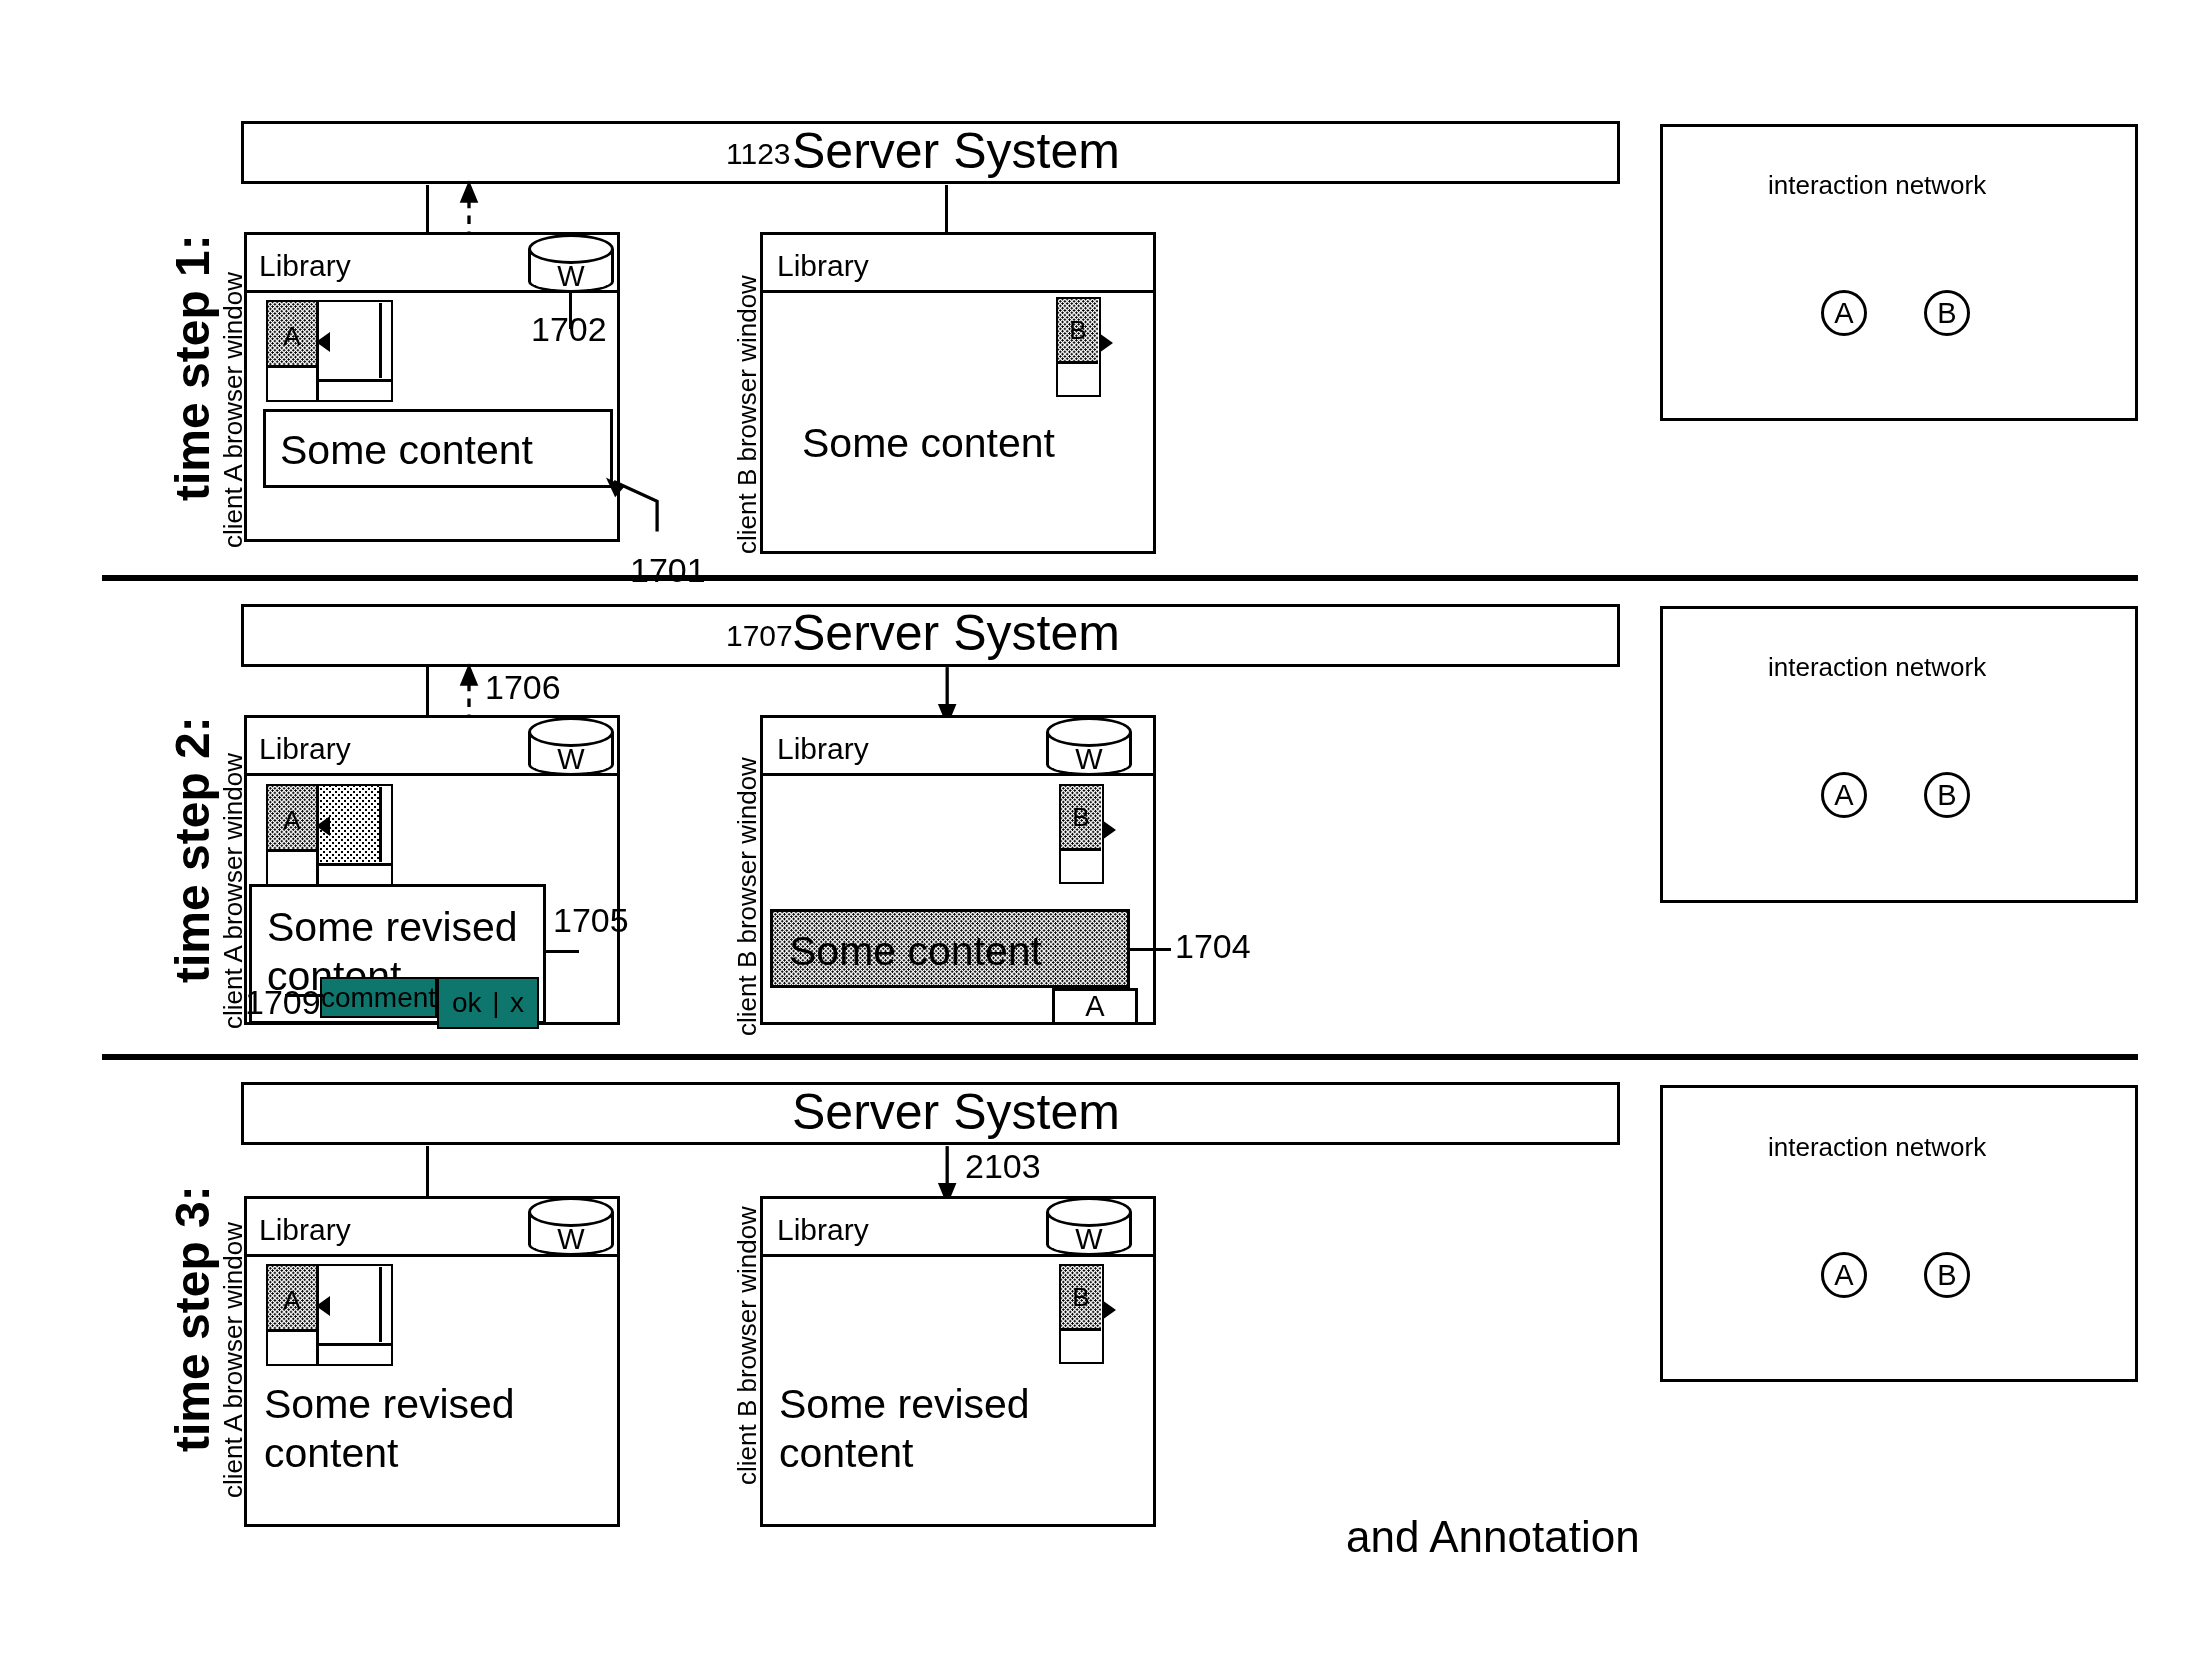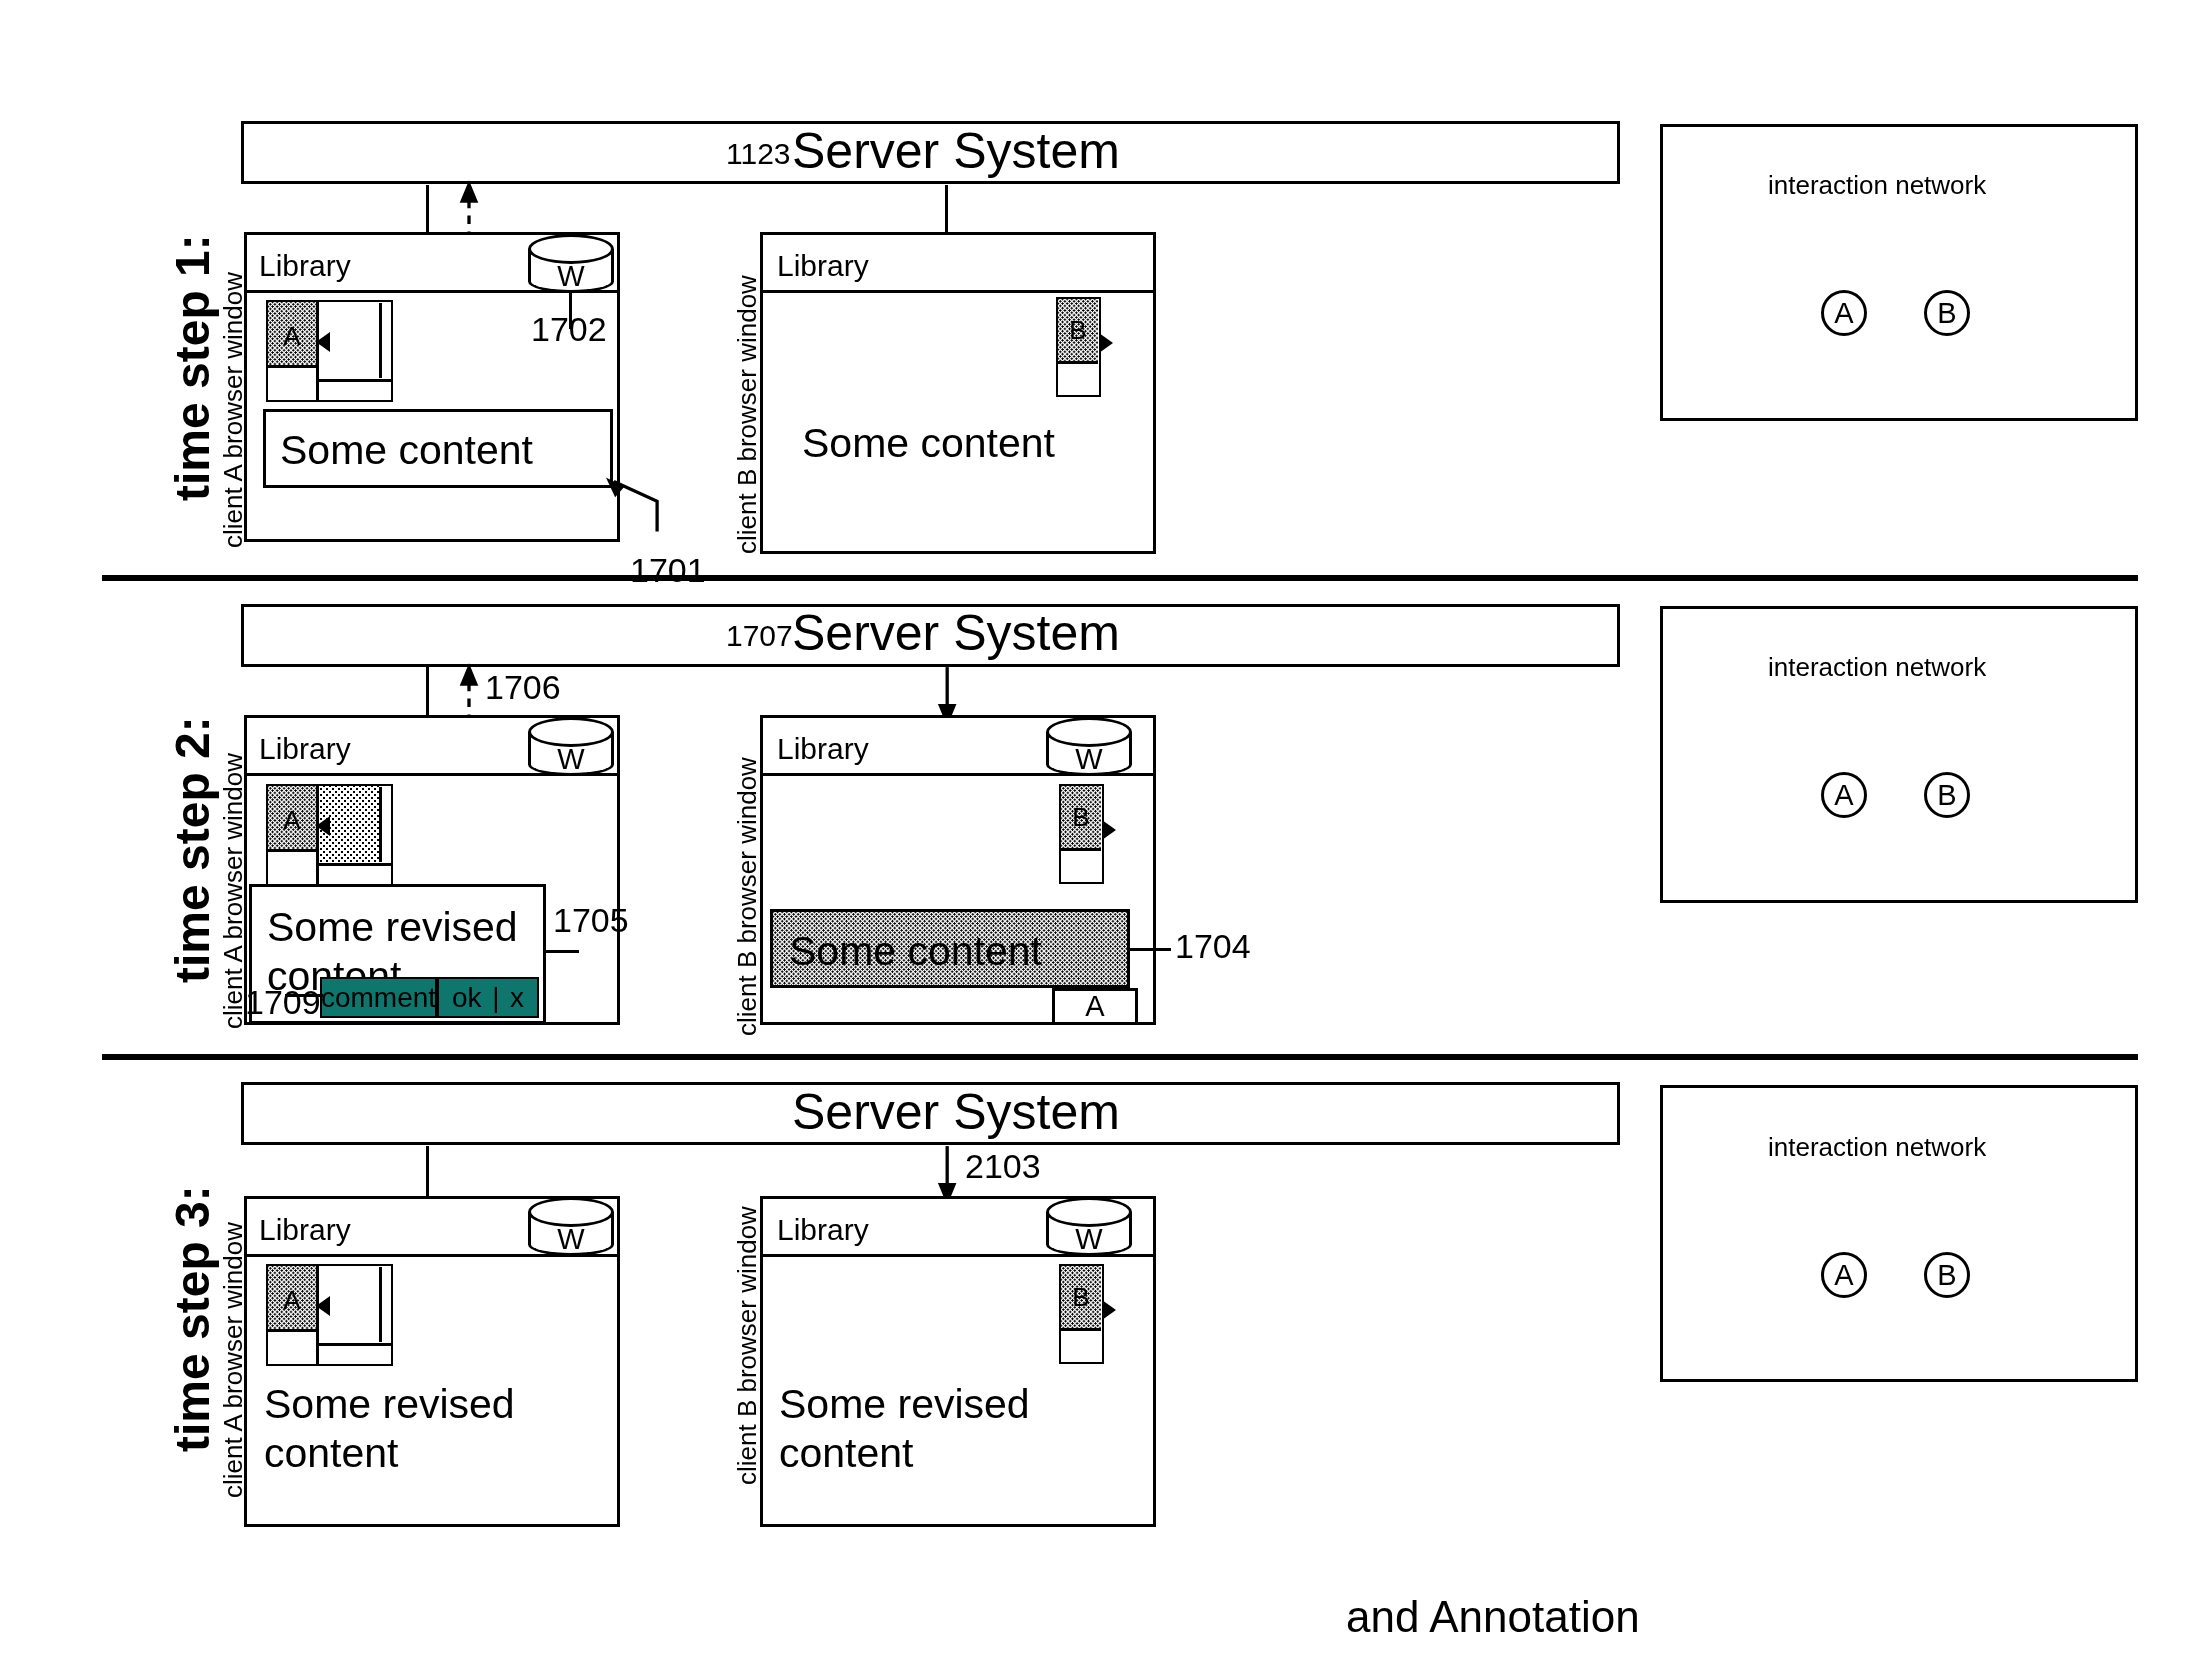--- a/index.html
+++ b/index.html
@@ -186,21 +186,21 @@
     <div class="tri-left" style="left:48px;top:30px;"></div>
   </div>
 
   <div class="box" style="left:249px;top:884px;width:297px;height:140px;"></div>
   <div class="content-text wrap" style="left:267px;top:903px;">Some revised</div>
   <div class="content-text wrap" style="left:267px;top:952px;">content</div>
   <div class="line" style="left:546px;top:950px;width:33px;height:2.6px;"></div>
   <div class="ref" style="left:553px;top:901px;">1705</div>
 
   <div class="btn" style="left:320px;top:977px;width:117px;height:41px;">comment</div>
-  <div class="btn" style="left:437px;top:977px;width:102px;height:41px;">
+  <div class="btn" style="left:437px;top:977px;width:102px;height:52px;">
     <span style="padding:0 6.6px;">ok</span>
     <span style="padding:0 4px;">|</span>
     <span style="padding:0 6.6px;">x</span>
   </div>
   <div class="line" style="left:285px;top:994px;width:38px;height:2.6px;"></div>
   <div class="ref" style="left:245px;top:983px;">1709</div>
 
   <div class="box" style="left:760px;top:715px;width:396px;height:310px;"></div>
   <div class="line" style="left:760px;top:773px;width:396px;height:3.3px;"></div>
   <div class="lib-label" style="left:777px;top:732px;">Library</div>
@@ -288,16 +288,16 @@
   <div class="tri-right" style="left:1102px;top:1300px;"></div>
 
   <div class="content-text" style="left:779px;top:1380px;">Some revised</div>
   <div class="content-text" style="left:779px;top:1429px;">content</div>
 
   <div class="box" style="left:1660px;top:1085px;width:478px;height:297px;"></div>
   <div class="inet-title" style="left:1768px;top:1132px;">interaction network</div>
   <div class="circ" style="left:1821px;top:1252px;width:46px;height:46px;">A</div>
   <div class="circ" style="left:1924px;top:1252px;width:46px;height:46px;">B</div>
 
-  <div class="caption" style="left:1346px;top:1592px;text-align:center;">and Annotation</div>
+  <div class="caption" style="left:1346px;top:1512px;text-align:center;">and Annotation</div>
 
 </div>
 
 
 </body></html>

